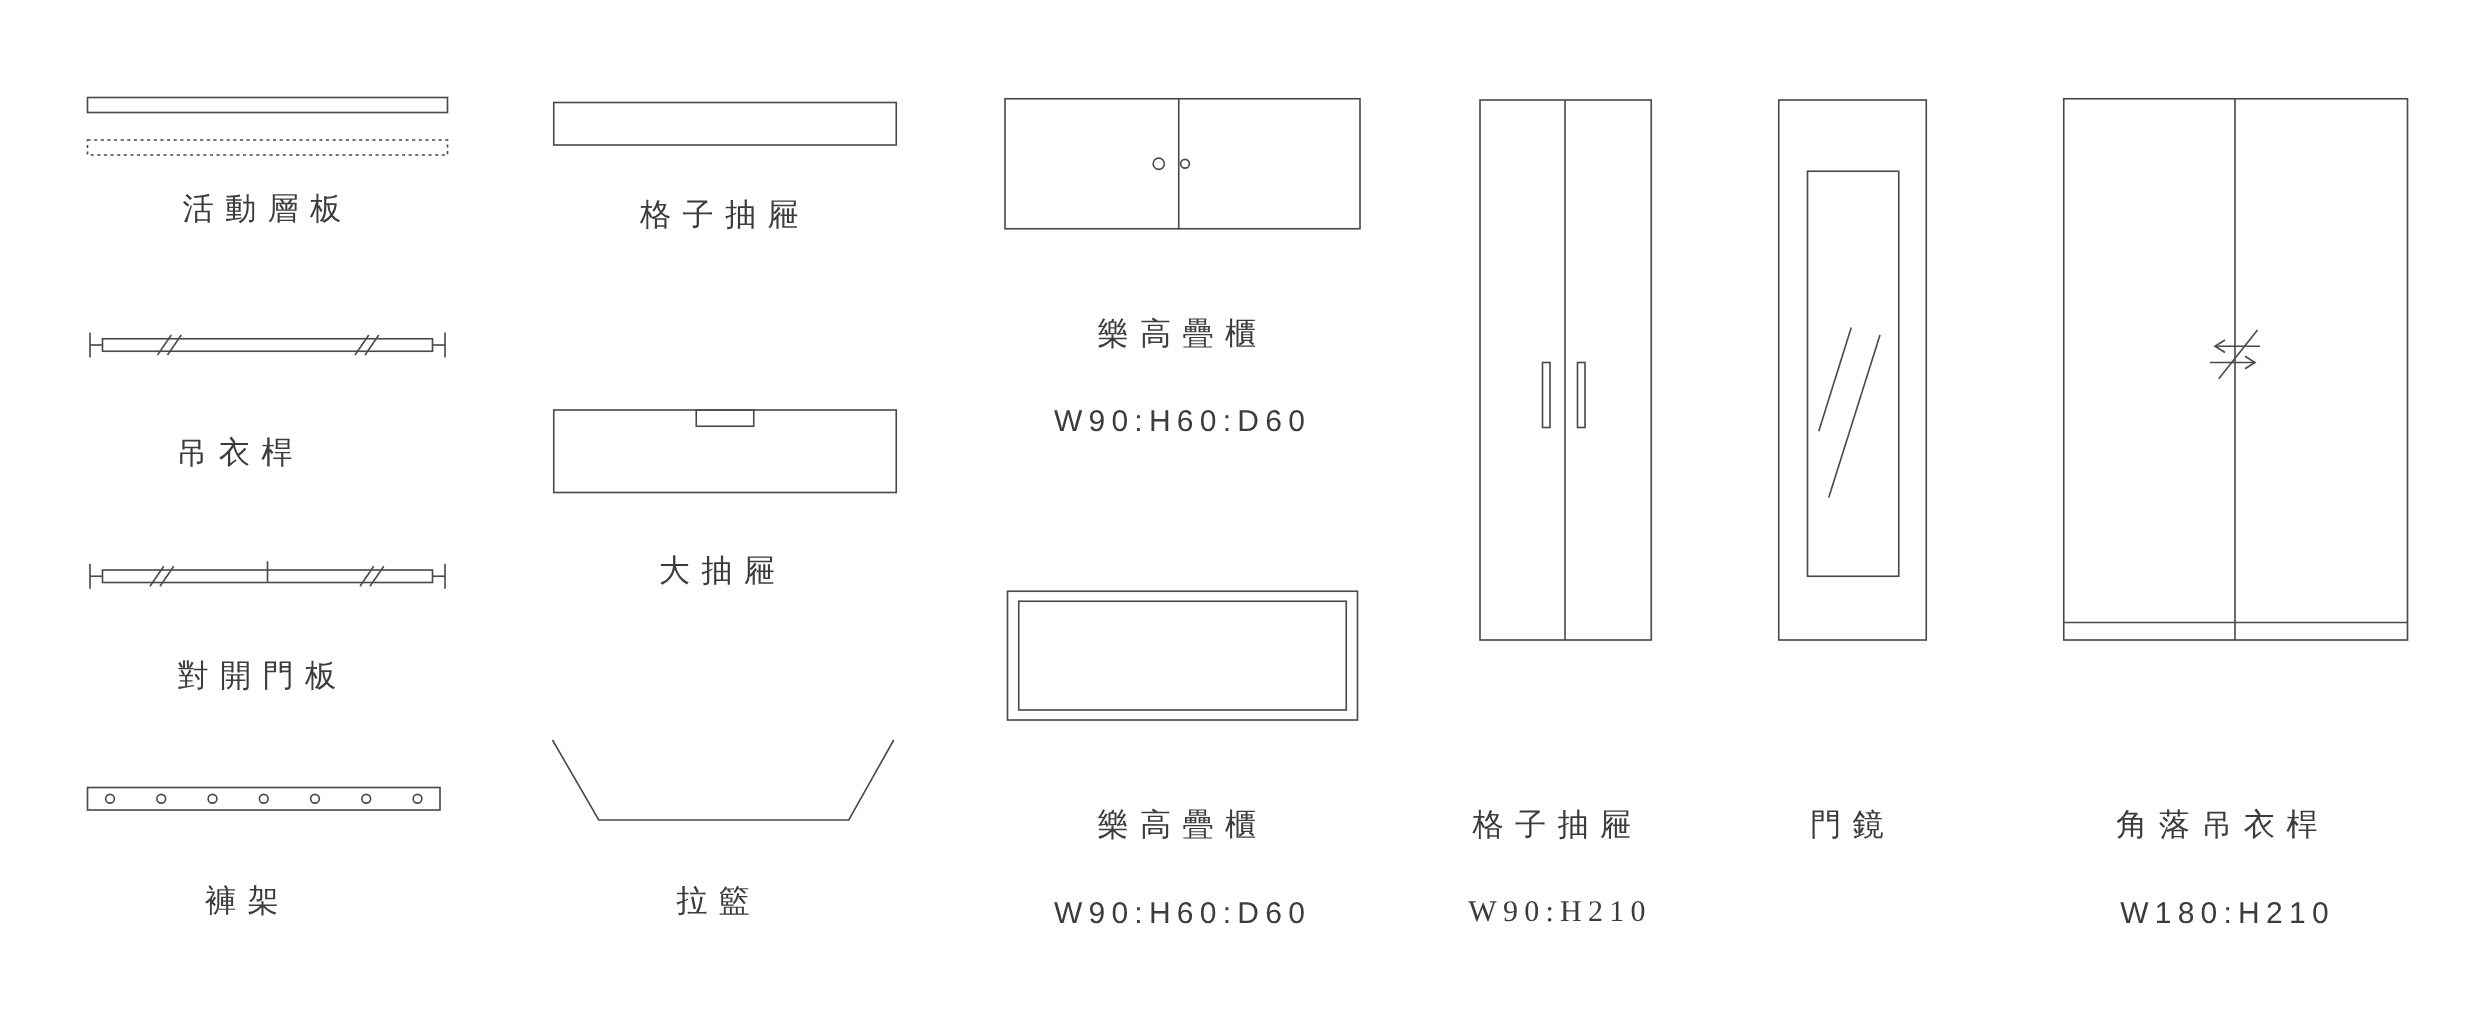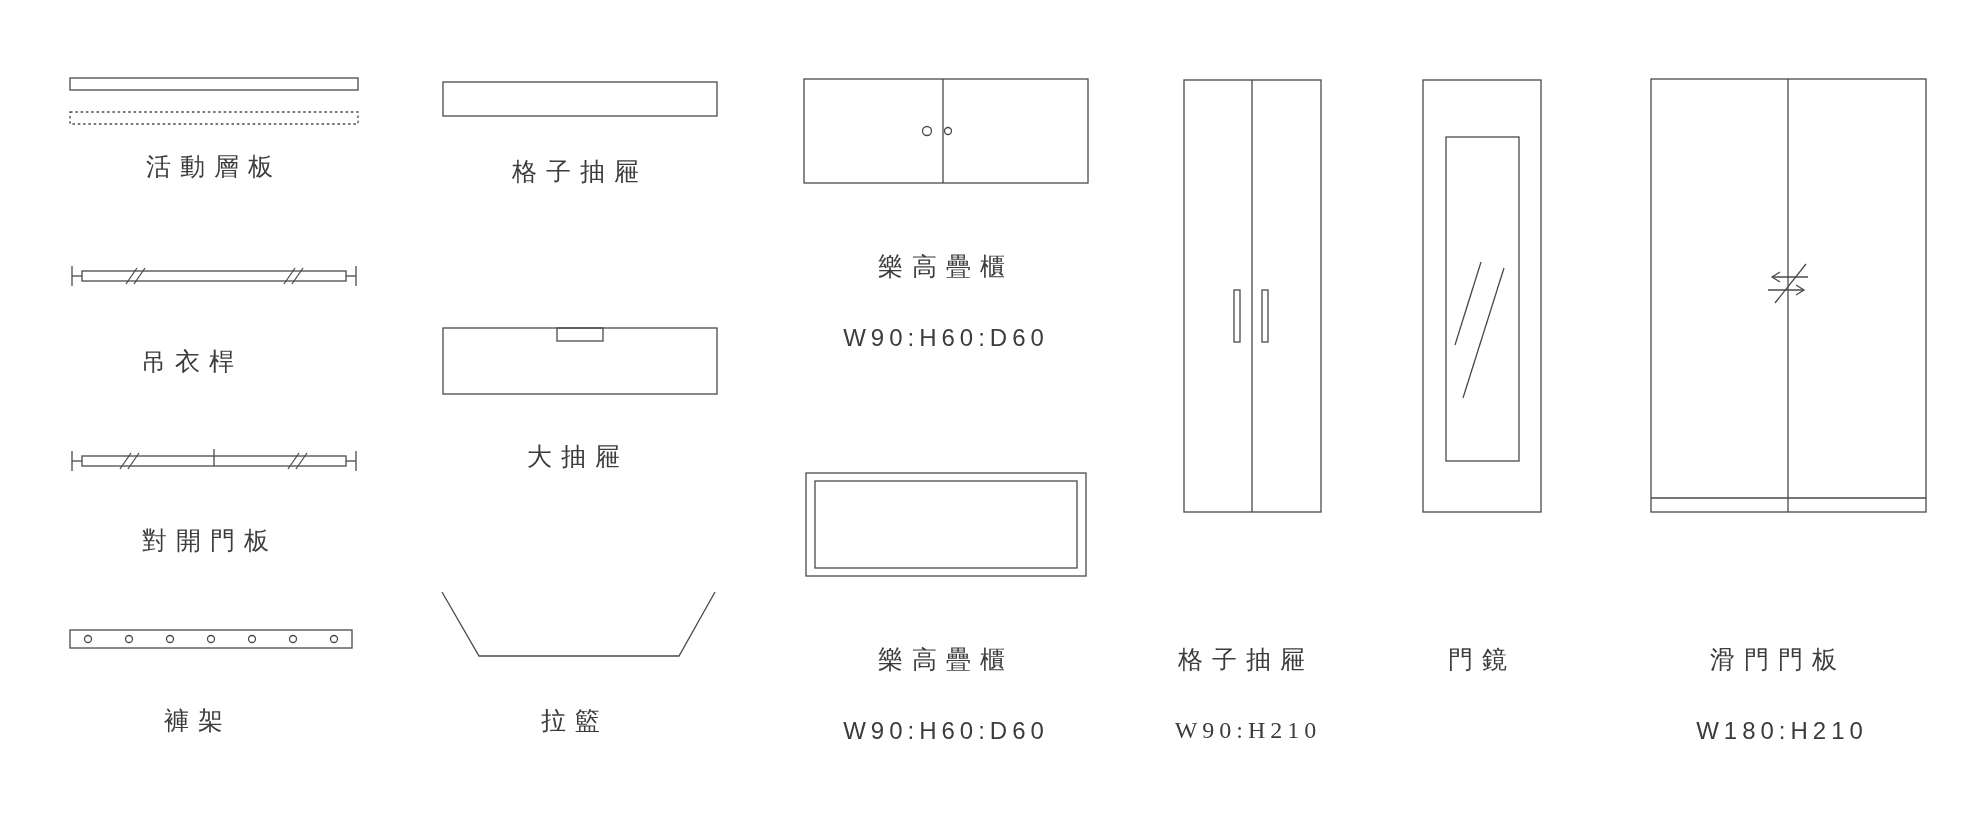--- a/index.html
+++ b/index.html
@@ -156,16 +156,16 @@
   <span class="label dims" style="left:946px; top:312px;">W90:H60:D60</span>
 
   <span class="label" style="left:946px;  top:643px;">樂高疊櫃</span>
   <span class="label dims" style="left:946px; top:705px;">W90:H60:D60</span>
 
   <span class="label" style="left:1246px; top:643px;">格子抽屜</span>
   <span class="label dims" style="left:1248px; top:705px;font-family:Liberation Serif, serif;">W90:H210</span>
 
   <span class="label" style="left:1482px; top:643px;text-align:center;">門鏡</span>
 
-  <span class="label" style="left:1778px; top:643px;">滑門門板</span>
+  <span class="label" style="left:1778px; top:643px;">角落吊衣桿</span>
   <span class="label dims" style="left:1782px; top:705px;text-align:right;">W180:H210</span>
 
 </div>
 
 </body></html>

